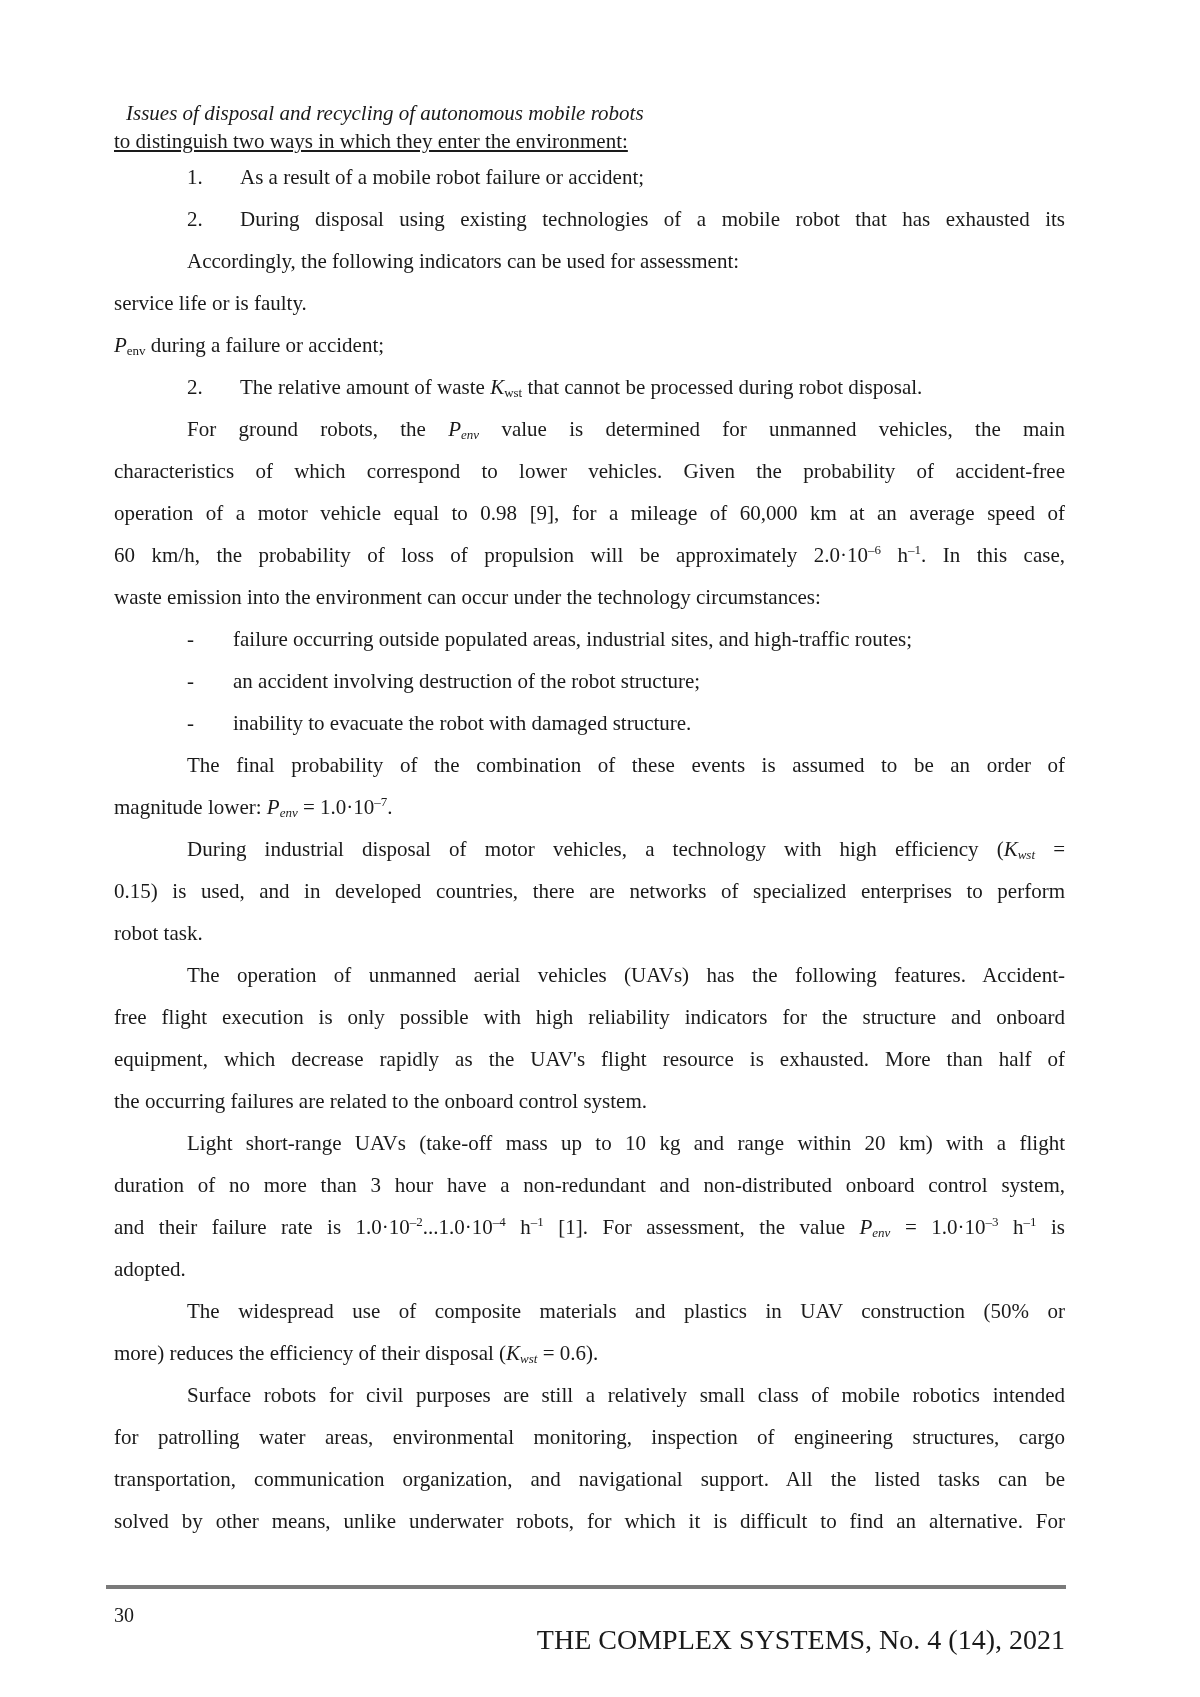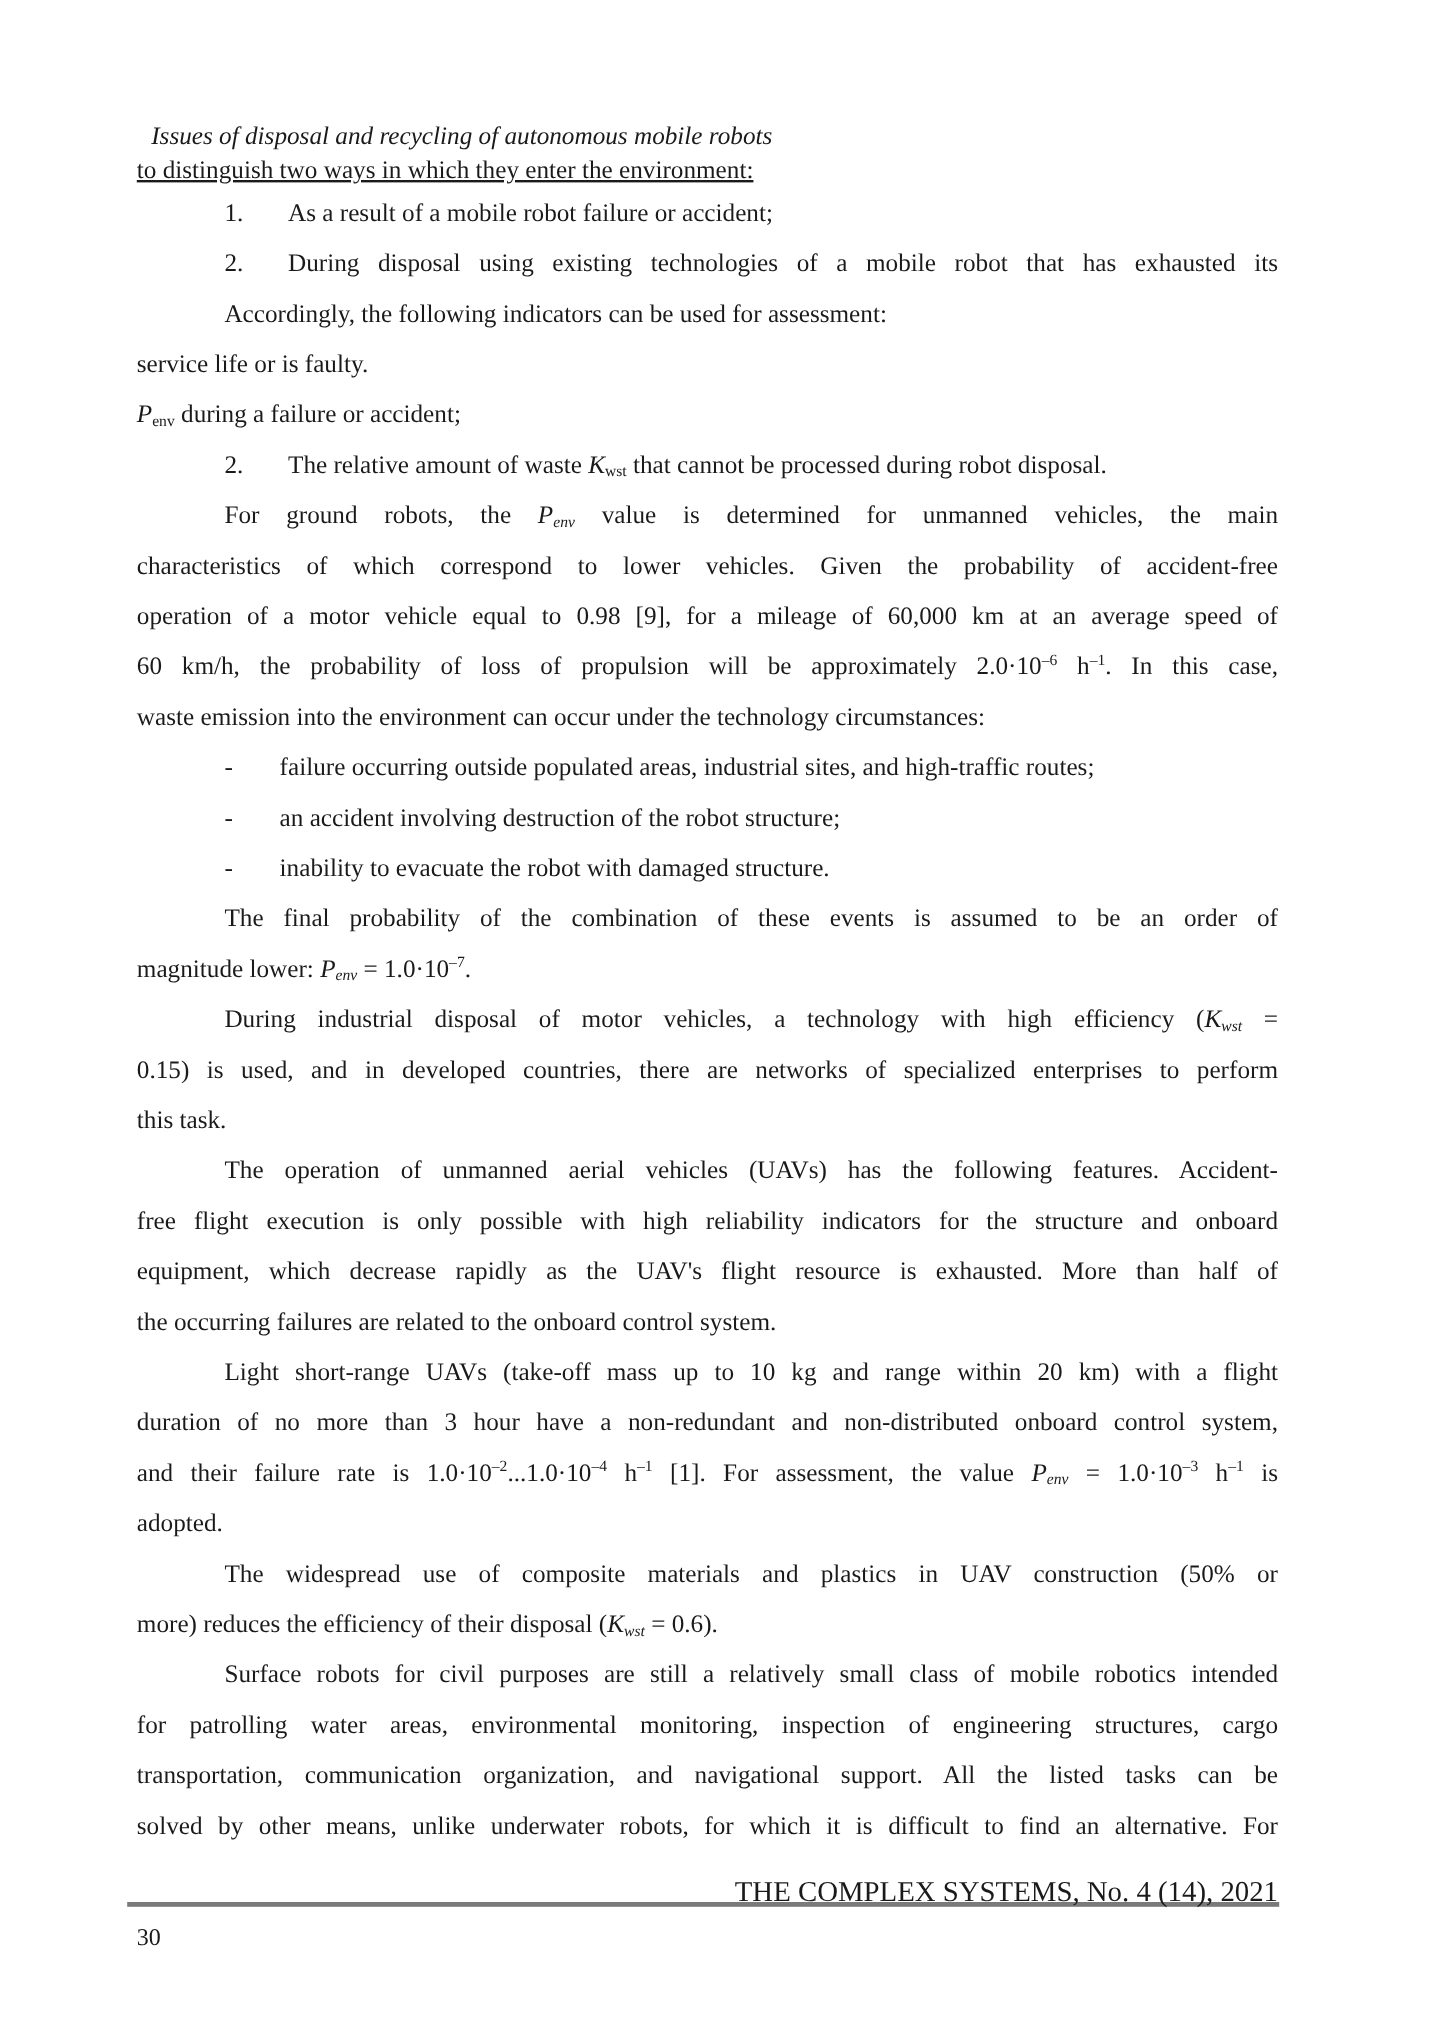--- a/index.html
+++ b/index.html
@@ -13,21 +13,21 @@
   .just { text-align: justify; text-align-last: justify; white-space: normal; }
   .ind1 { padding-left: 73px; }
   .num { display: inline-block; width: 53px; }
   .num2 { display: inline-block; width: 67px; }
   .dash { display: inline-block; width: 46px; }
   i { font-style: italic; }
   sub { font-size: 13px; vertical-align: -3px; line-height: 0; }
   sup { font-size: 13px; vertical-align: 8px; line-height: 0; }
   .rule { position: absolute; left: 106px; top: 1585px; width: 960px; height: 4px; background: #7a7a7a; }
   .footer-left { position: absolute; left: 114px; top: 1604px; font-size: 20px; text-align: center; }
-  .footer-right { position: absolute; right: 135px; top: 1564px; font-size: 24px; }
+  .footer-right { position: absolute; right: 135px; top: 1624px; font-size: 28px; }
 </style>
 </head>
 <body>
 
 <div class="page">
   <div class="header">Issues of disposal and recycling of autonomous mobile robots</div>
 
   <div class="body">
     <div class="line first">to distinguish two ways in which they enter the environment:</div>
     <div class="line ind1"><span class="num">1.</span><span>As a result of a mobile robot failure or accident;</span></div>
@@ -45,21 +45,21 @@
 
     <div class="line ind1"><span class="dash">-</span><span>failure occurring outside populated areas, industrial sites, and high-traffic routes;</span></div>
     <div class="line ind1"><span class="dash">-</span><span>an accident involving destruction of the robot structure;</span></div>
     <div class="line ind1"><span class="dash">-</span><span>inability to evacuate the robot with damaged structure.</span></div>
 
     <div class="line ind1 just">The final probability of the combination of these events is assumed to be an order of</div>
     <div class="line"><span>magnitude lower: </span><i>P</i><sub><i>env</i></sub><span> = 1.0·10</span><sup>–7</sup><span>.</span></div>
 
     <div class="line ind1 just"><span>During industrial disposal of motor vehicles, a technology with high efficiency (</span><i>K</i><sub><i>wst</i></sub><span> =</span></div>
     <div class="line just">0.15) is used, and in developed countries, there are networks of specialized enterprises to perform</div>
-    <div class="line">this task.</div>
+    <div class="line">robot task.</div>
 
     <div class="line ind1 just">The operation of unmanned aerial vehicles (UAVs) has the following features. Accident-</div>
     <div class="line just">free flight execution is only possible with high reliability indicators for the structure and onboard</div>
     <div class="line just">equipment, which decrease rapidly as the UAV's flight resource is exhausted. More than half of</div>
     <div class="line">the occurring failures are related to the onboard control system.</div>
 
     <div class="line ind1 just">Light short-range UAVs (take-off mass up to 10 kg and range within 20 km) with a flight</div>
     <div class="line just">duration of no more than 3 hour have a non-redundant and non-distributed onboard control system,</div>
     <div class="line just"><span>and their failure rate is 1.0·10</span><sup>–2</sup><span>...1.0·10</span><sup>–4</sup><span> h</span><sup>–1</sup><span> [1]. For assessment, the value </span><i>P</i><sub><i>env</i></sub><span> = 1.0·10</span><sup>–3</sup><span> h</span><sup>–1</sup><span> is</span></div>
     <div class="line">adopted.</div>

